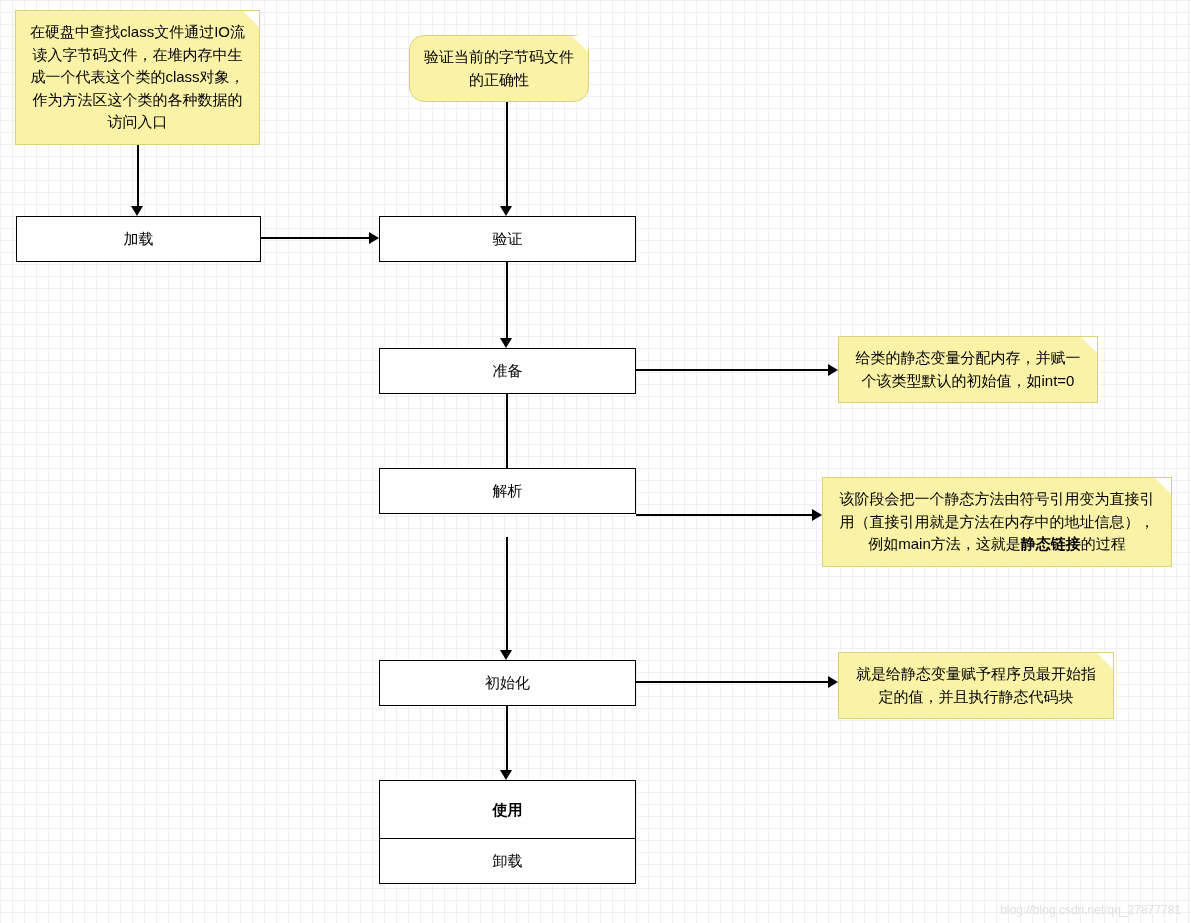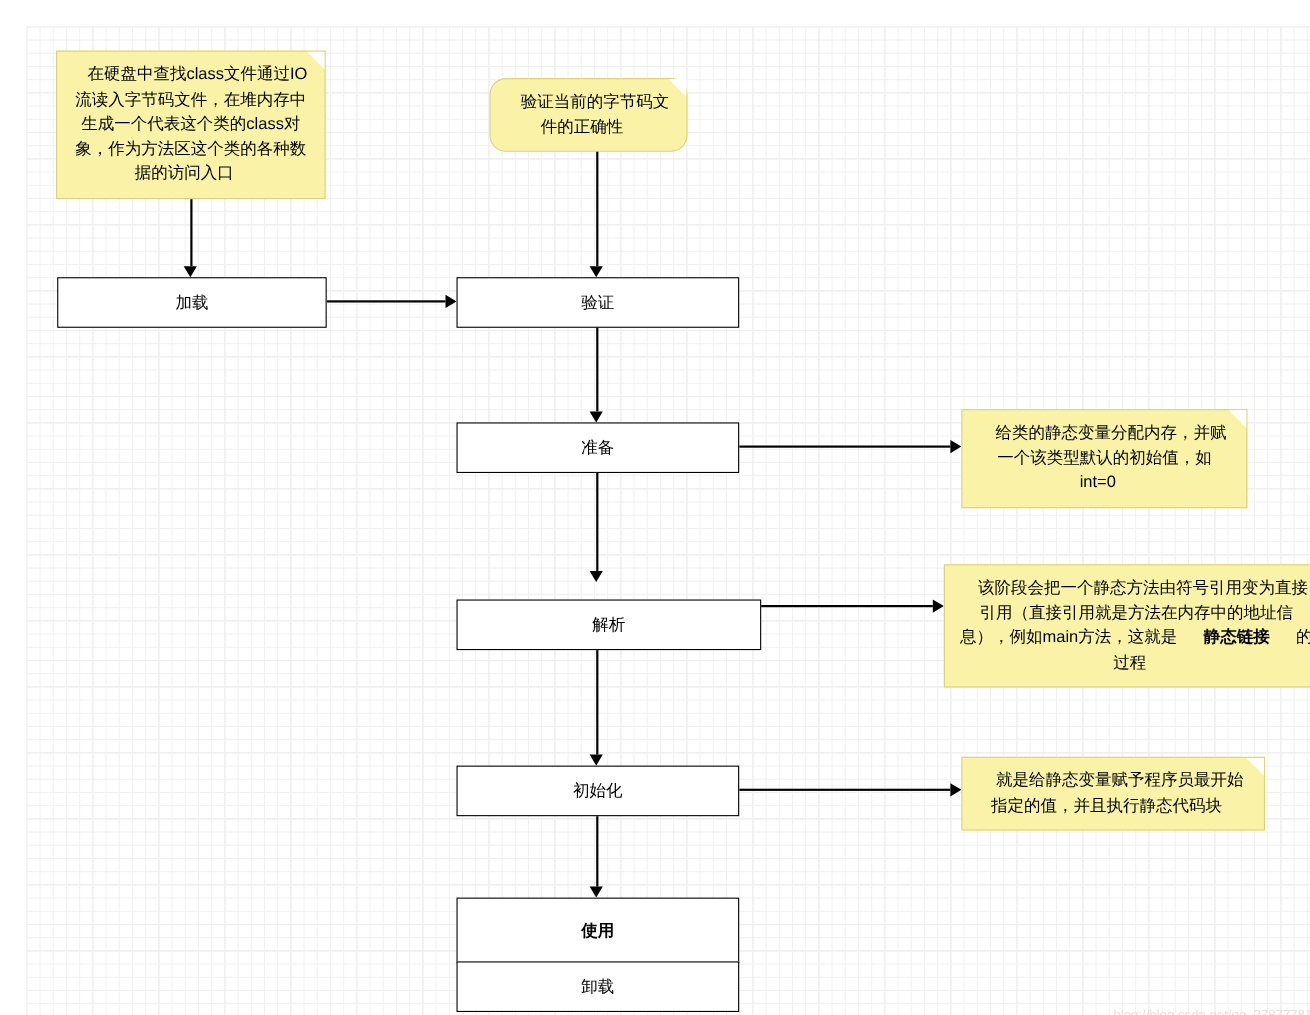--- a/index.html
+++ b/index.html
@@ -1,15 +1,15 @@
 <!DOCTYPE html>
 <html><head>
   <meta charset="utf-8">
   <style>
-    * { margin: 12px; padding: 0; box-sizing: border-box; }
+    * { margin: 0; padding: 0; box-sizing: border-box; }
     body {
       font-family: "Microsoft YaHei", Arial, sans-serif;
       background: #fff;
       width: 1191px;
       height: 923px;
       position: relative;
       overflow: hidden;
     }
     
     body::before {
@@ -115,21 +115,21 @@
 </div>
 
 <div class="node" style="left:379px; top:216px; width:257px; height:44px;">
   <span>验证</span>
 </div>
 
 <div class="node" style="left:379px; top:348px; width:257px; height:44px;">
   <span>准备</span>
 </div>
 
-<div class="node" style="left:379px; top:509px; width:277px; height:44px;">
+<div class="node" style="left:379px; top:468px; width:257px; height:44px;">
   <span>解析</span>
 </div>
 
 <div class="node" style="left:379px; top:660px; width:257px; height:44px;">
   <span>初始化</span>
 </div>
 
 <div class="node" style="left:379px; top:780px; width:257px; height:60px;font-weight:bold;">
   <span>使用</span>
 </div>

